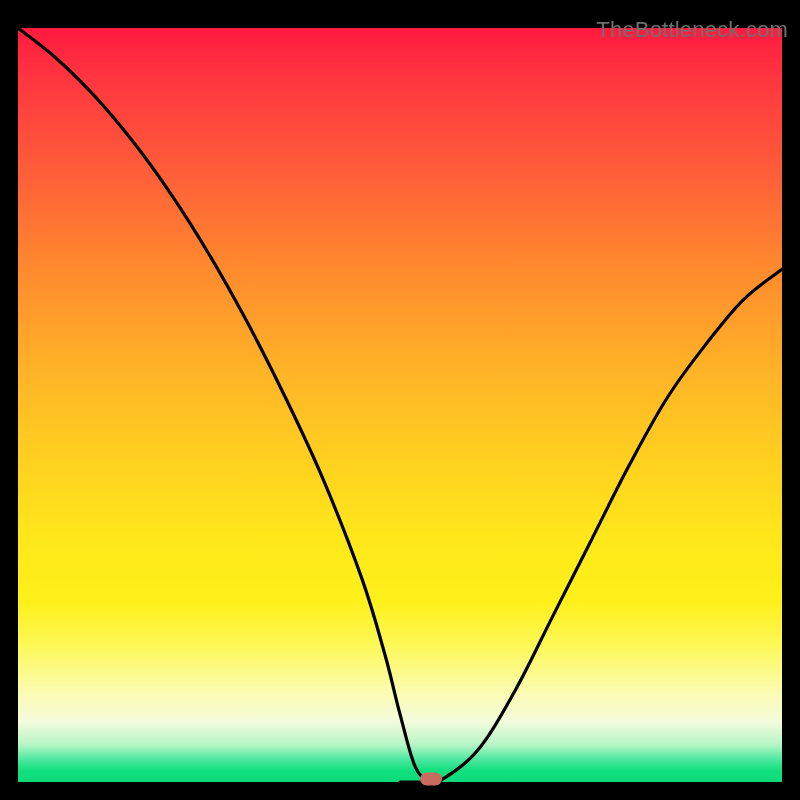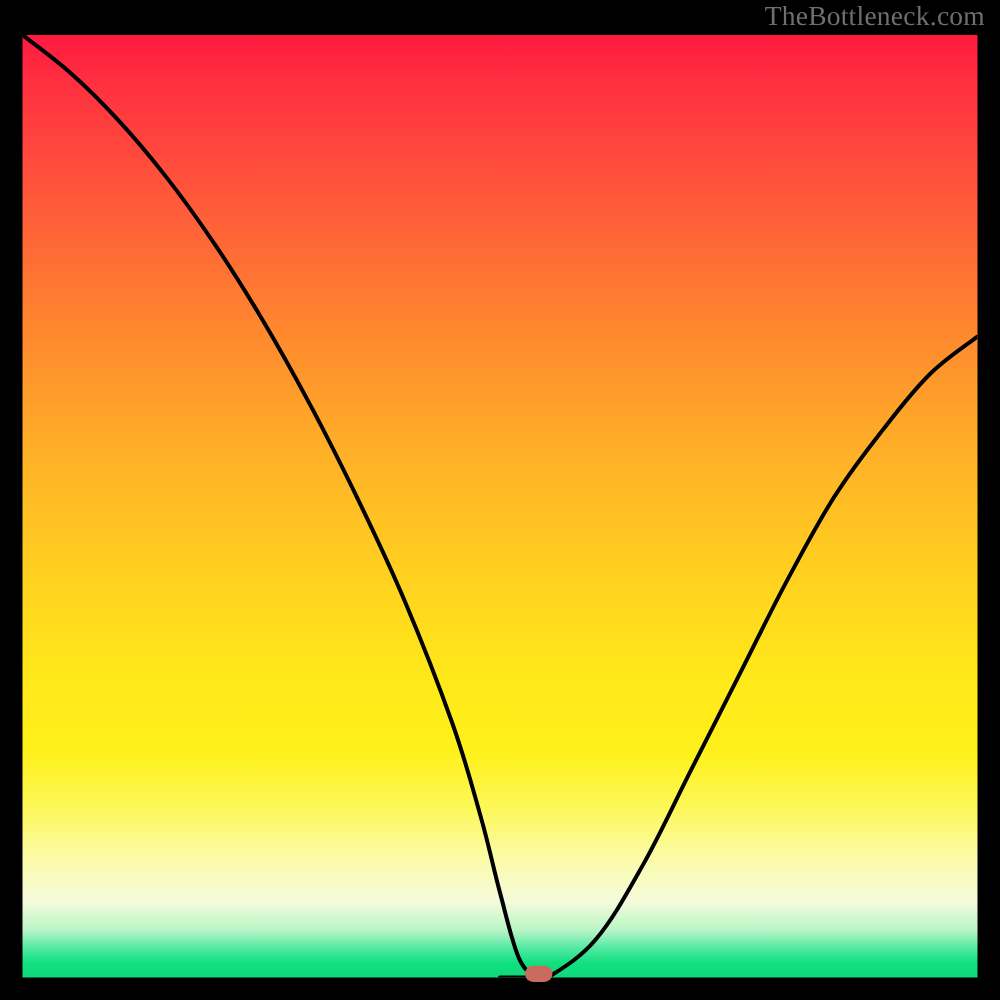--- a/index.html
+++ b/index.html
@@ -38,28 +38,27 @@
       #fbfbb0 88%,
       #f4fbdc 92%,
       #b8f5c6 95%,
       #4de8a0 97%,
       #11e07e 98.5%,
       #0ed97a 100%
     );
   }
   .watermark {
     position: absolute;
-    top: 0;
+    top: 17px;
     right: 12px;
     color: #6f6f6f;
     font-size: 22px;
     font-weight: 500;
     letter-spacing: 0.2px;
     z-index: 5;
-    font-family: Liberation Serif, serif;
   }
   svg.curve {
     position: absolute;
     left: 0;
     top: 0;
     width: 764px;
     height: 754px;
     z-index: 3;
   }
   .marker {

